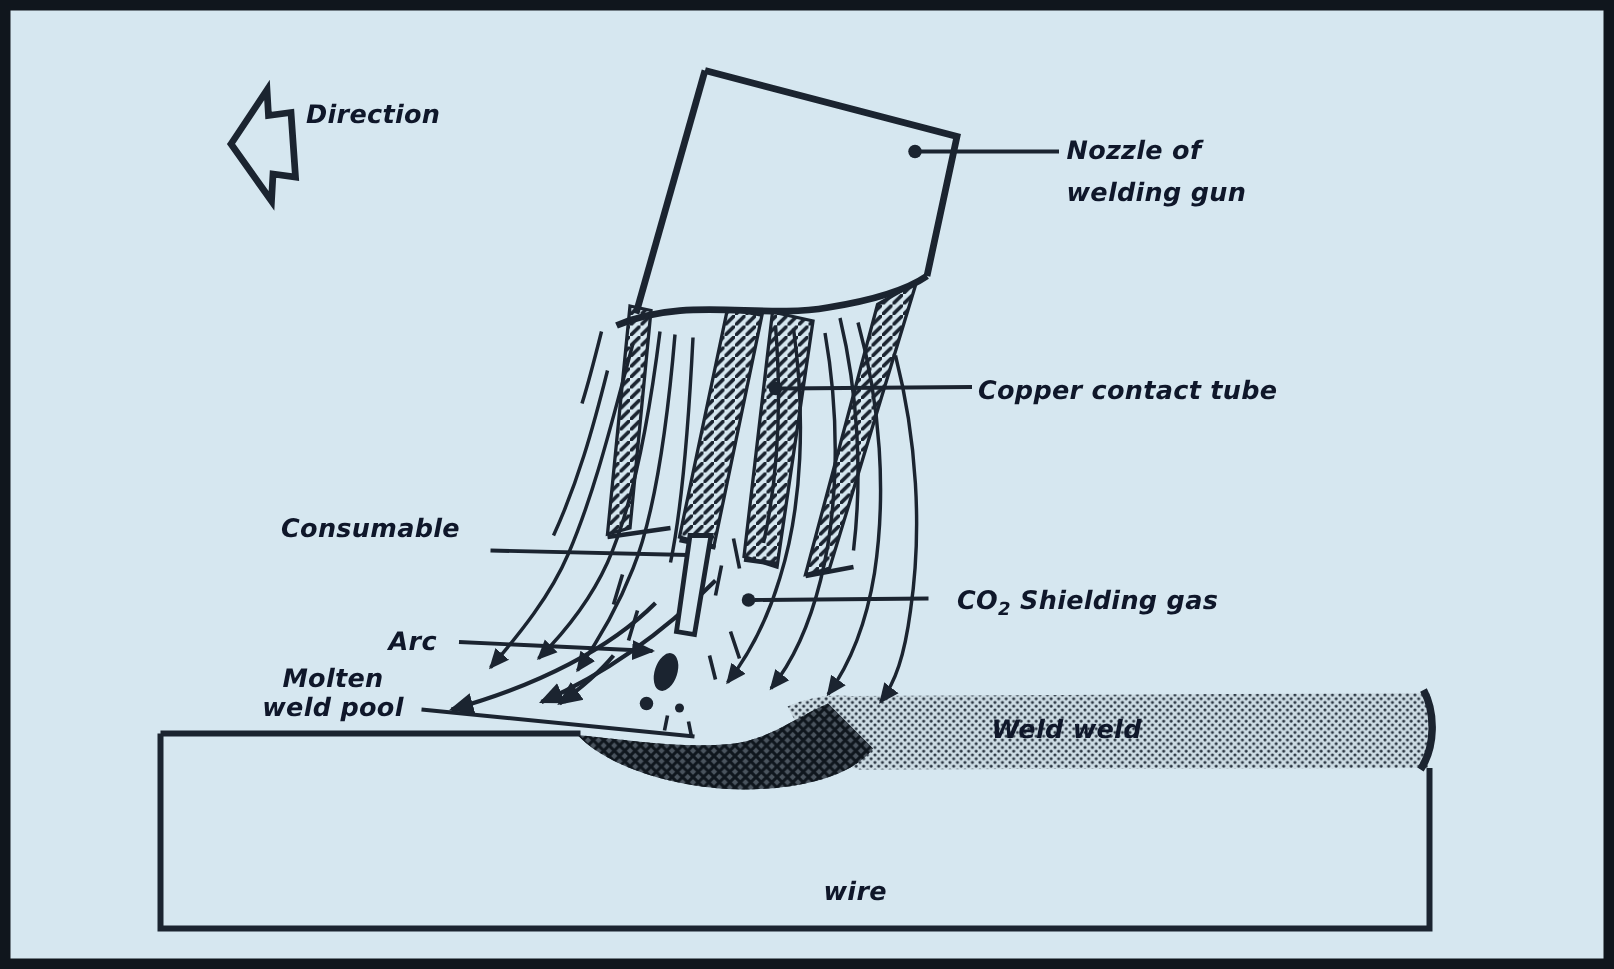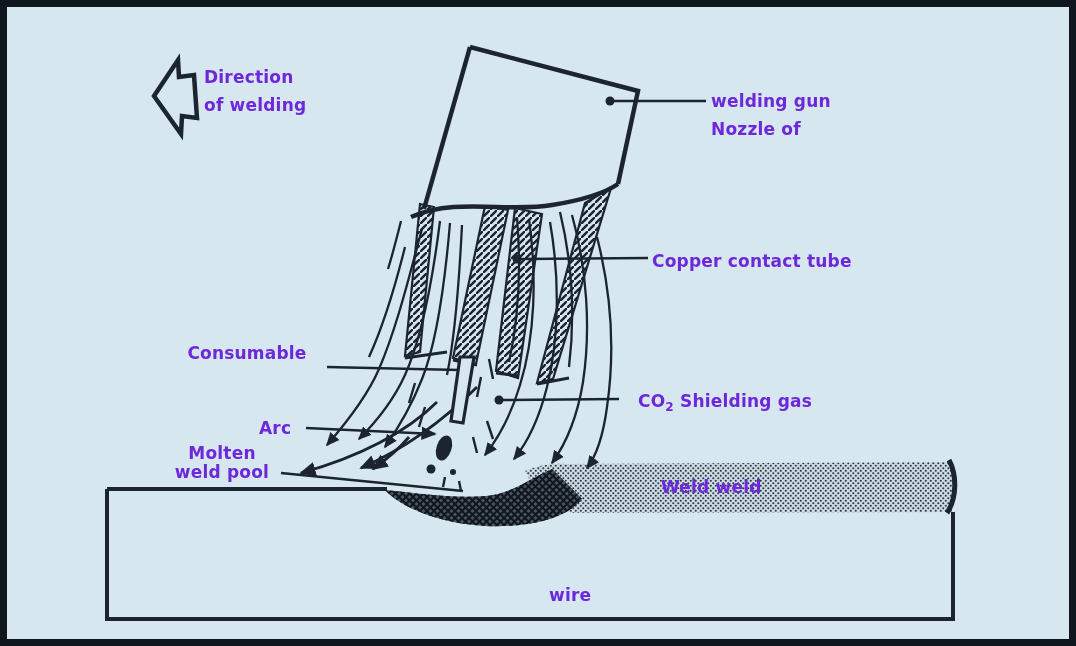--- a/index.html
+++ b/index.html
@@ -8,24 +8,25 @@
     width:1076px;height:646px;
     box-sizing:border-box;
     background:#d6e7f0;
     border:7px solid #10161d;
     overflow:hidden;
     font-family:"DejaVu Sans",sans-serif;
   }
   #art{position:absolute;left:0;top:0;width:1062px;height:632px;}
   .lbl{
     position:absolute;
+    font-style:italic;
     font-weight:700;
     font-size:17px;
     line-height:28px;
-    color:#6d28d9;
+    color:#0f172a;
     letter-spacing:.2px;
     white-space:nowrap;
   }
   .lbl.tight{line-height:19px;}
   .lbl.center{text-align:center;}
   .sub{font-size:12px;vertical-align:-4px;}
 </style>
 </head>
 <body>
 
@@ -122,26 +123,25 @@
       <path d="M320,360 L452,363" fill="none"></path>
       <path d="M299,421 L428,427" fill="none" marker-end="url(#ah)"></path>
       <path d="M274,466 L456,484" fill="none"></path>
     </g>
 
     <polygon points="147,89 171,53 172,70 187,68 190,111 175,109 174,127" fill="none" stroke="#1b2430" stroke-width="4.5" stroke-linejoin="miter"></polygon>
   </svg>
 
   <div class="lbl" style="left:197px;top:56px;">
     <div>Direction</div>
-    <div>of welding</div>
   </div>
 
   <div class="lbl" style="left:704px;top:80px;">
+    <div>Nozzle of</div>
     <div>welding gun</div>
-    <div>Nozzle of</div>
   </div>
 
   <div class="lbl" style="left:645px;top:240px;">Copper contact tube</div>
 
   <div class="lbl" style="left:616px;top:380px;margin-left:15px;"><span>CO</span><span class="sub">2</span><span> Shielding gas</span></div>
 
   <div class="lbl center" style="left:152px;top:332px;width:176px;">
     <div>Consumable</div>
   </div>
 

